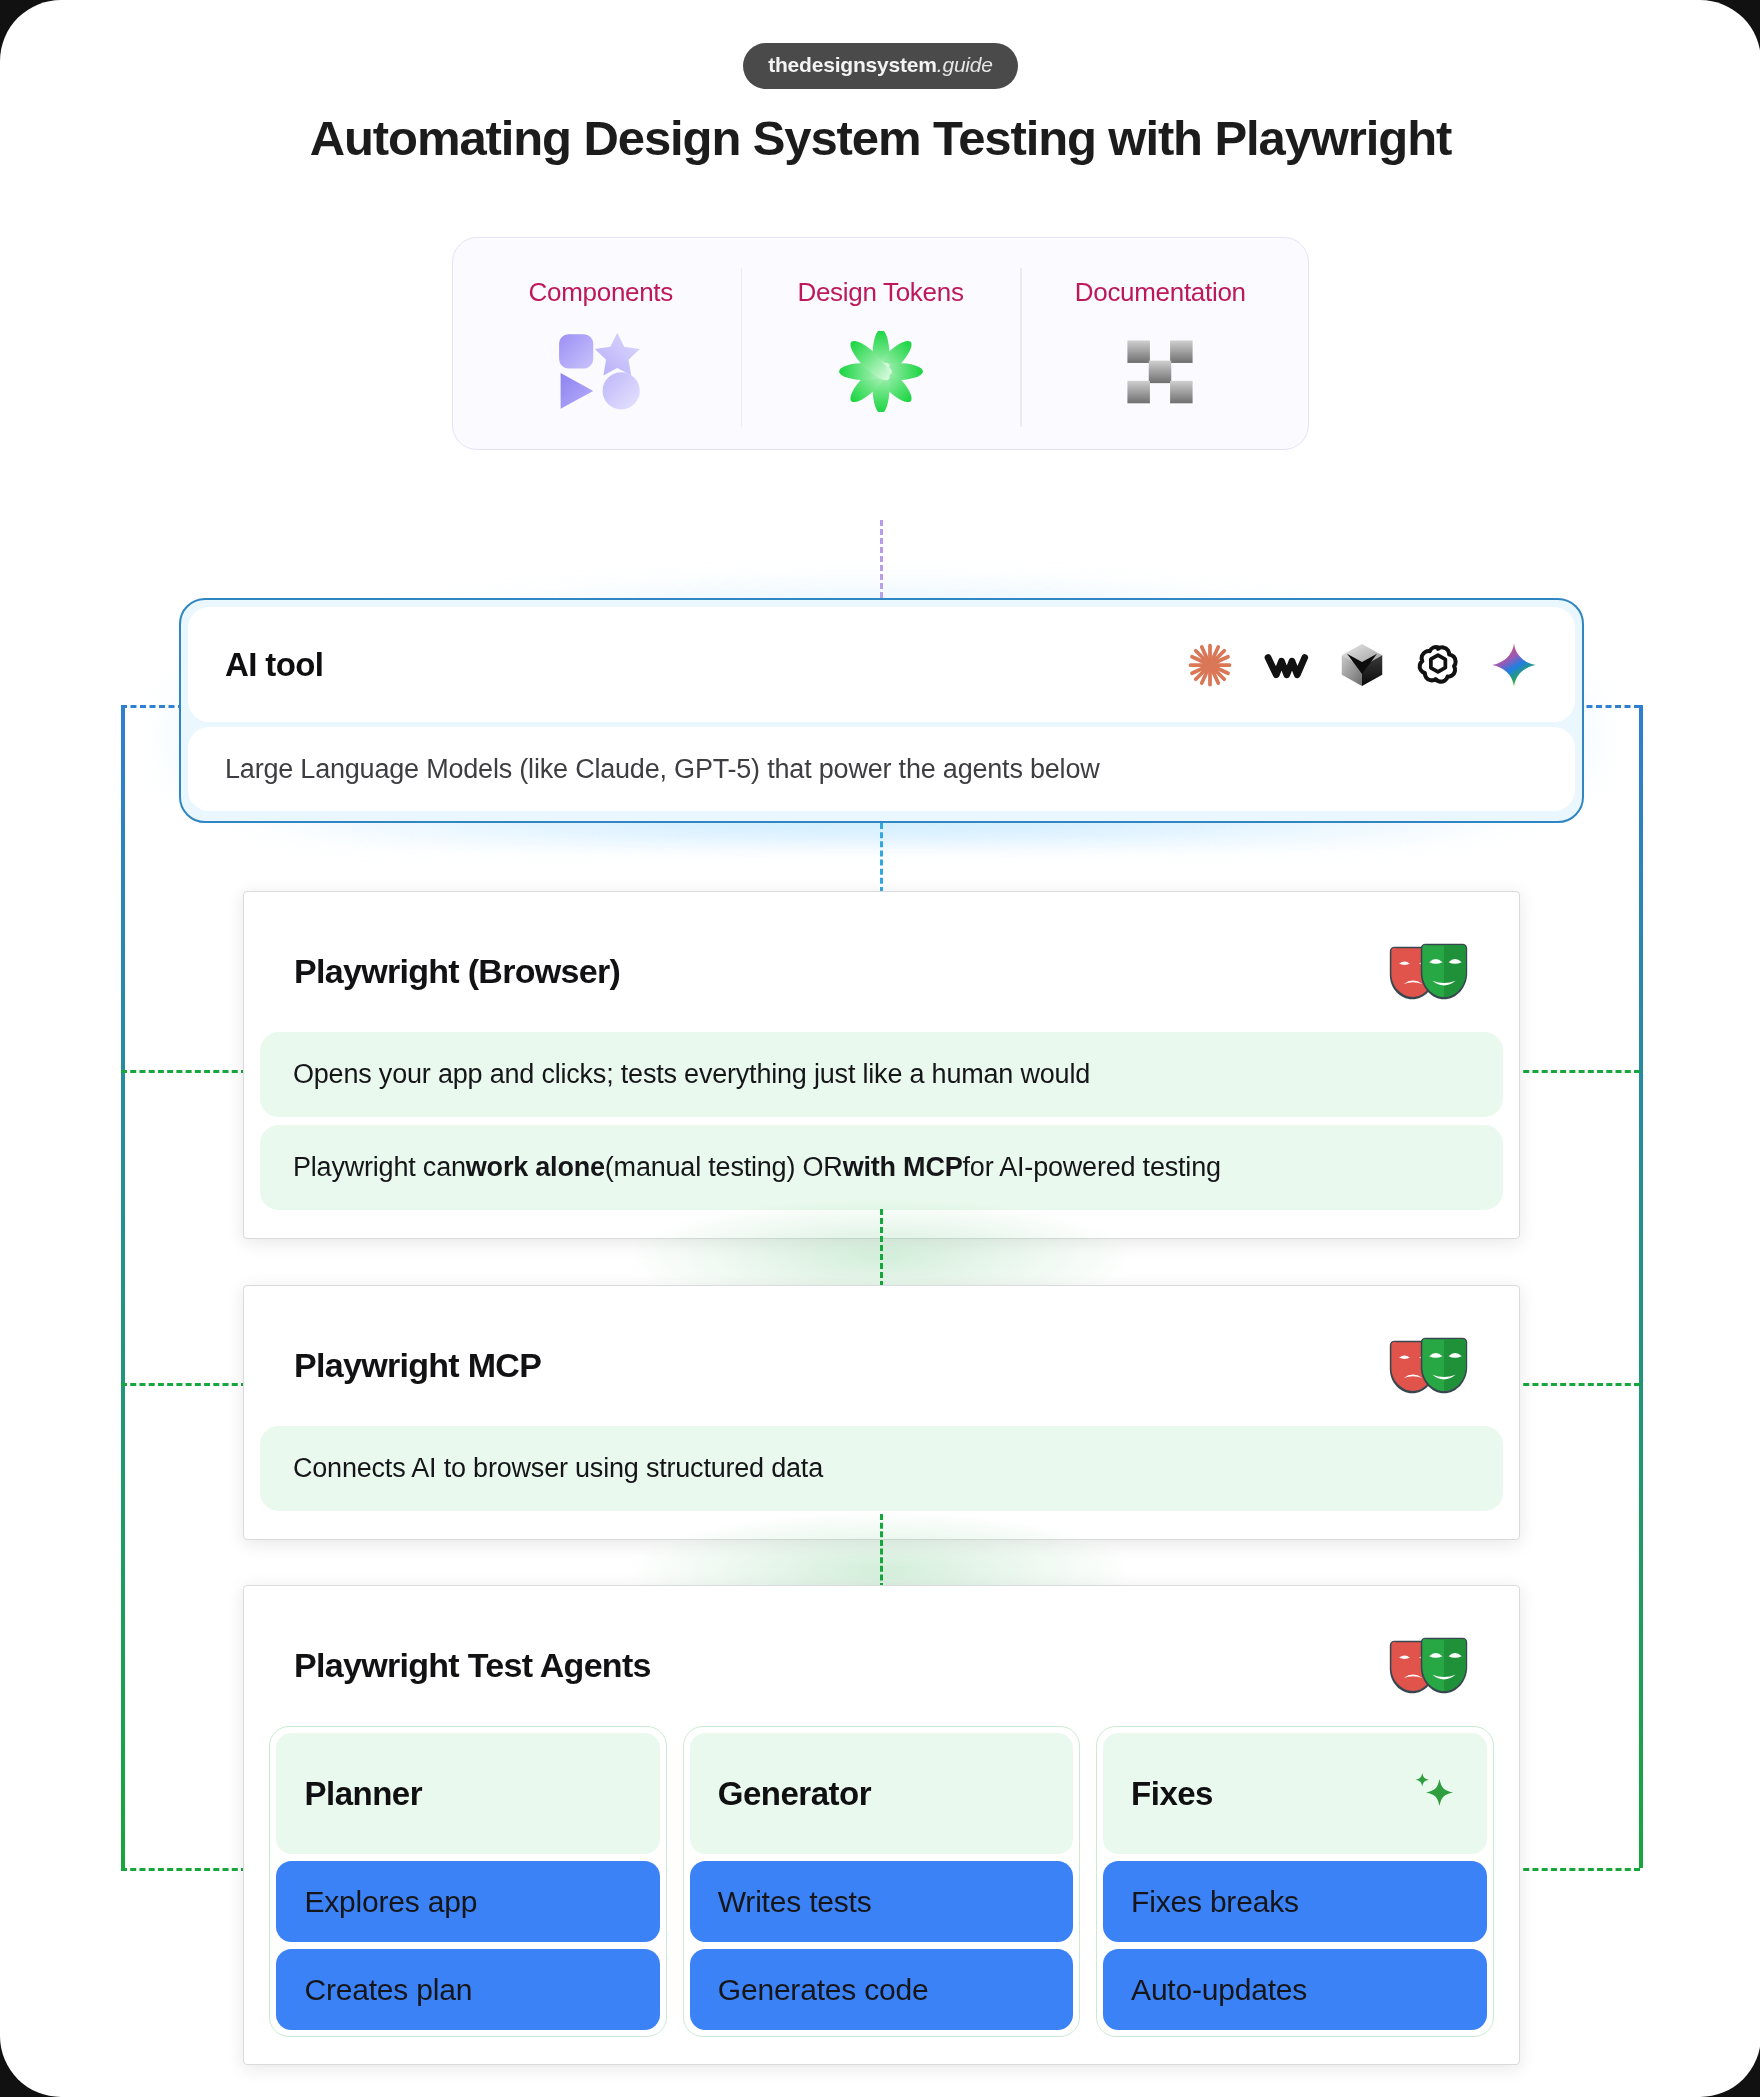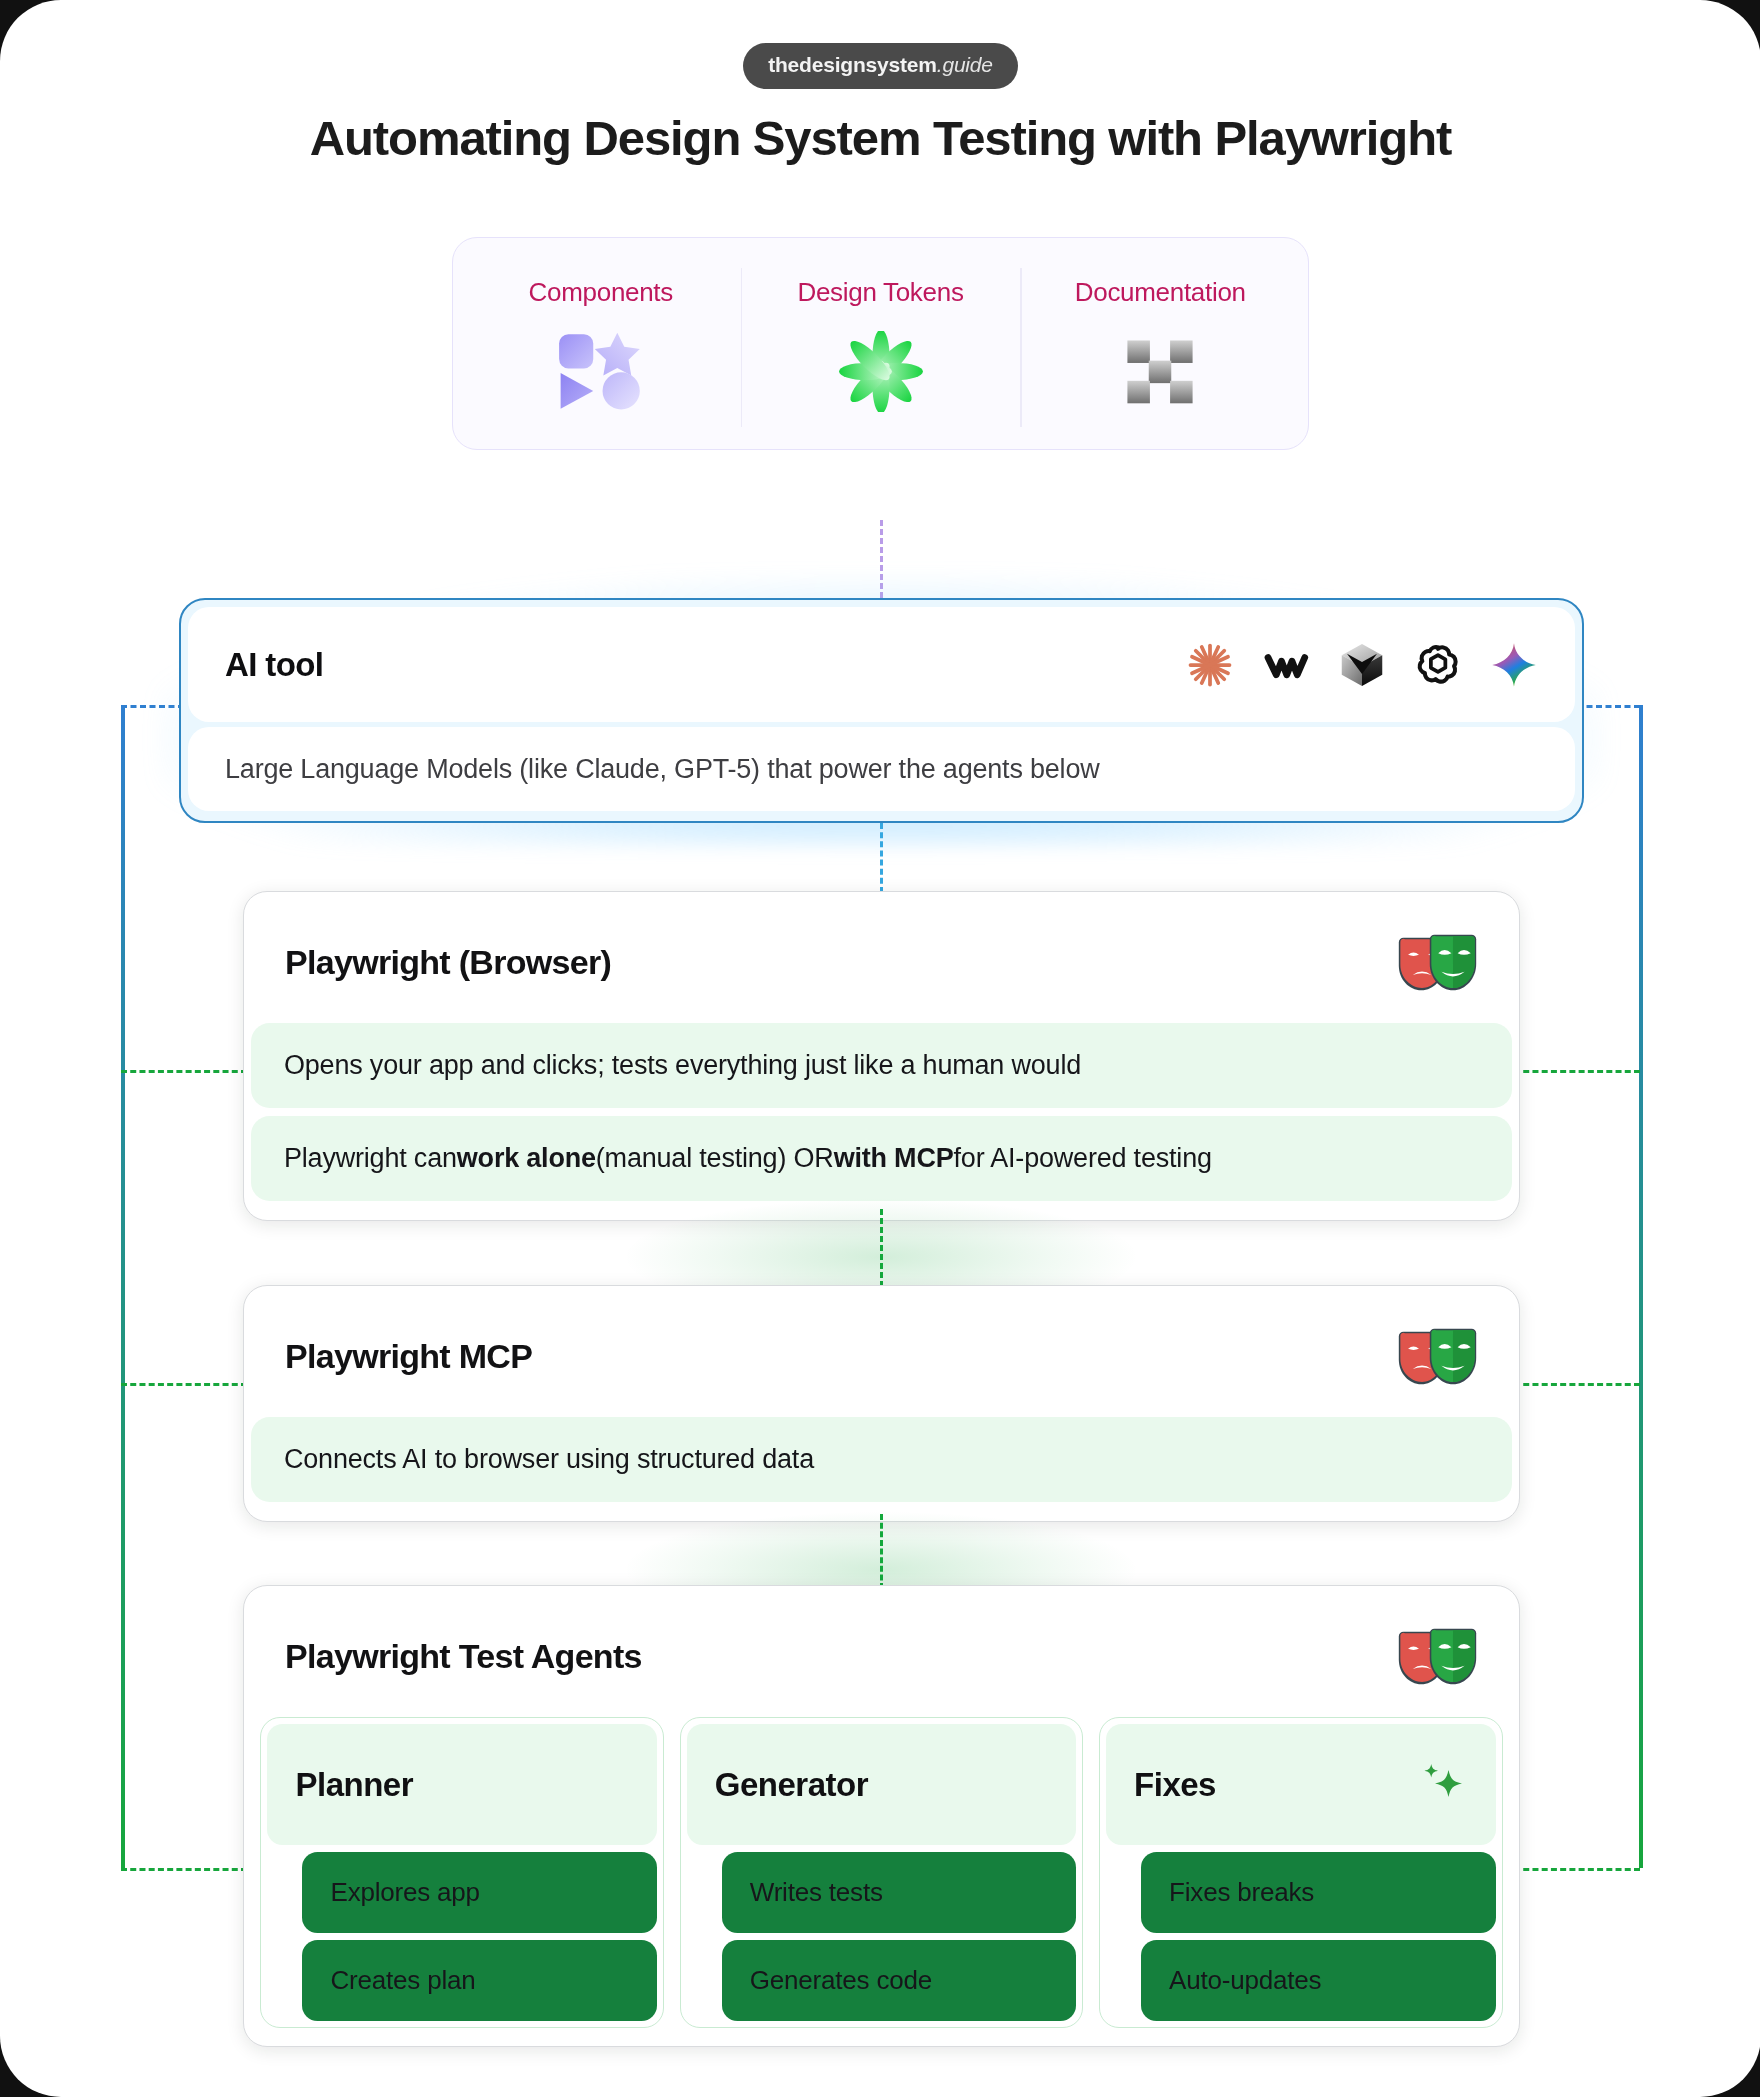--- a/index.html
+++ b/index.html
@@ -128,23 +128,23 @@
     display: flex; align-items: center;
     padding: 0 37px;
     font-size: 27px; color: #3e3e42; letter-spacing: -0.2px;
   }
 
   
   .gcard {
     position: absolute;
     background: #ffffff;
     border: 1.6px solid #d9dbde;
-    border-radius: 24px;
+    border-radius: 4px;
     box-shadow: 0 3.9px 17px rgba(20,30,20,.10);
-    padding: 7px;
+    padding: 16px;
   }
   .gcard-head {
     display: flex; align-items: center; justify-content: space-between;
     padding: 31px 34px 28px;
   }
   .gcard-title { font-size: 34px; font-weight: 700; color: #121214; letter-spacing: -0.7px; }
   .mask-ico { width: 81px; height: 65px; display: block; }
   .grow {
     background: #e9f9ed;
     border-radius: 18.6px;
@@ -168,27 +168,27 @@
   .agent-head {
     background: #e9f9ed;
     border-radius: 15.5px;
     height: 121px;
     display: flex; align-items: center; justify-content: space-between;
     padding: 0 28px;
   }
   .agent-name { font-size: 33px; font-weight: 700; color: #101012; letter-spacing: -0.5px; }
   .sparkle-ico { width: 48px; height: 48px; display: block; }
   .agent-item {
-    background: #15803d;
+    background: #3b82f6;
     border-radius: 15.5px;
     height: 81px;
     margin-top: 7px;
     display: flex; align-items: center;
     padding: 0 28px;
-    font-size: 26px; color: #16161a; letter-spacing: -0.2px; margin-left: 35px;
+    font-size: 30px; color: #16161a; letter-spacing: -0.2px;
   }
 </style>
 </head>
 <body>
 
 <div id="page">
 
   <div class="badge-wrap">
     <div class="badge"><b>thedesignsystem</b><i>.guide</i></div>
   </div>

